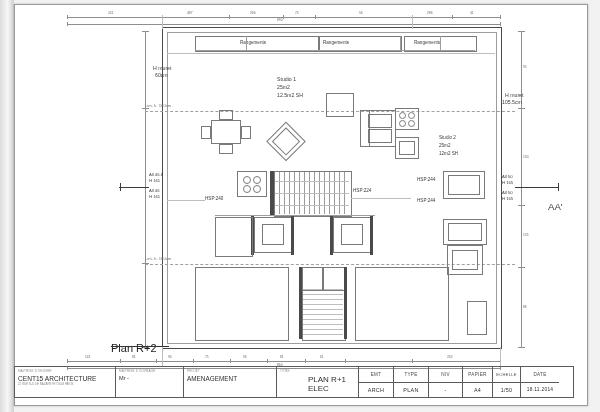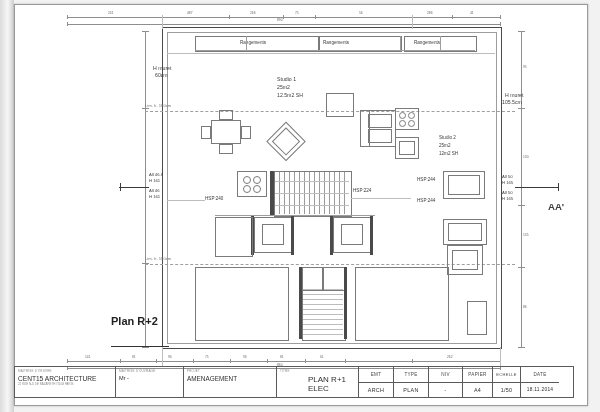--- a/index.html
+++ b/index.html
@@ -137,21 +137,21 @@
 
     <div class="txt t4" style="left:487px;top:170px;">All 50</div>
     <div class="txt t4" style="left:487px;top:176px;">H 165</div>
     <div class="txt t4" style="left:487px;top:186px;">All 50</div>
     <div class="txt t4" style="left:487px;top:192px;">H 165</div>
 
     <div class="ln h thick" style="left:104px;top:182px;width:30px;height:1.2px;"></div>
     <div class="ln h thick" style="left:500px;top:182px;width:44px;height:1.2px;"></div>
     <div class="ln v thick" style="left:543px;top:178px;height:8px;"></div>
     <div class="ln v thick" style="left:105px;top:178px;height:8px;"></div>
-    <div class="txt t9" style="left:533px;top:196px;font-weight:bold;">AA'</div>
+    <div class="txt t9" style="left:533px;top:196px;">AA'</div>
 
     <div class="txt t5" style="left:262px;top:72px;">Studio 1</div>
     <div class="txt t5" style="left:262px;top:80px;">25m2</div>
     <div class="txt t5" style="left:262px;top:88px;">12.5m2 SH</div>
 
     <div class="txt t45" style="left:424px;top:130px;">Studio 2</div>
     <div class="txt t45" style="left:424px;top:138px;">25m2</div>
     <div class="txt t45" style="left:424px;top:146px;">12m2 SH</div>
 
     <div>
@@ -297,21 +297,21 @@
       <div class="tick" style="left:52px;top:361px;"></div>
       <div class="tick" style="left:485px;top:361px;"></div>
       <div class="dimtxt" style="left:262px;top:358px;">860</div>
     </div>
 
     <div class="ln v hair" style="left:147px;top:342px;height:20px;"></div>
     <div class="ln v hair" style="left:485px;top:342px;height:20px;"></div>
     <div class="ln v hair" style="left:147px;top:10px;height:14px;"></div>
     <div class="ln v hair" style="left:397px;top:10px;height:14px;"></div>
 
-    <div class="txt t11" style="left:96px;top:310px;font-weight:bold;color:#222;">Plan R+2</div>
+    <div class="txt t11" style="left:96px;top:337px;font-weight:normal;color:#222;">Plan R+2</div>
     <div class="ln h" style="left:96px;top:341px;width:58px;height:1.2px;background:#333;"></div>
 
   </div>
 
   <div id="tb">
 
 
     <div class="cell" style="width:101px;">
       <span class="clab">MAITRISE D'OEUVRE</span>
       <span class="cval" style="font-size:6.6px;">CENT15 ARCHITECTURE</span>

